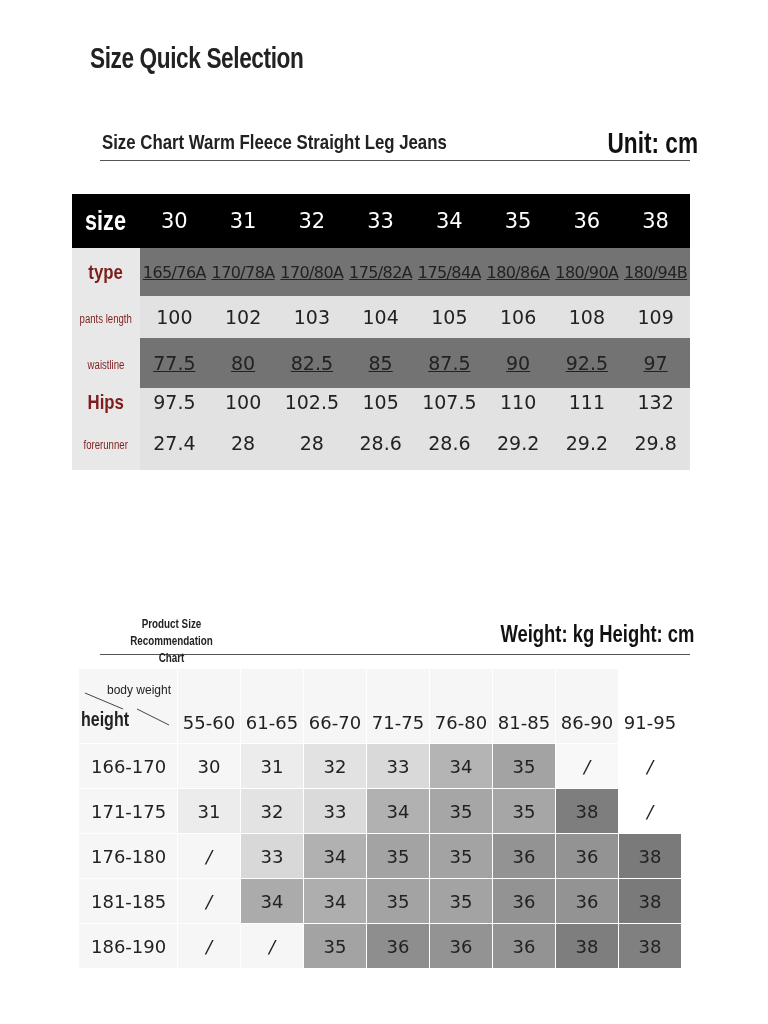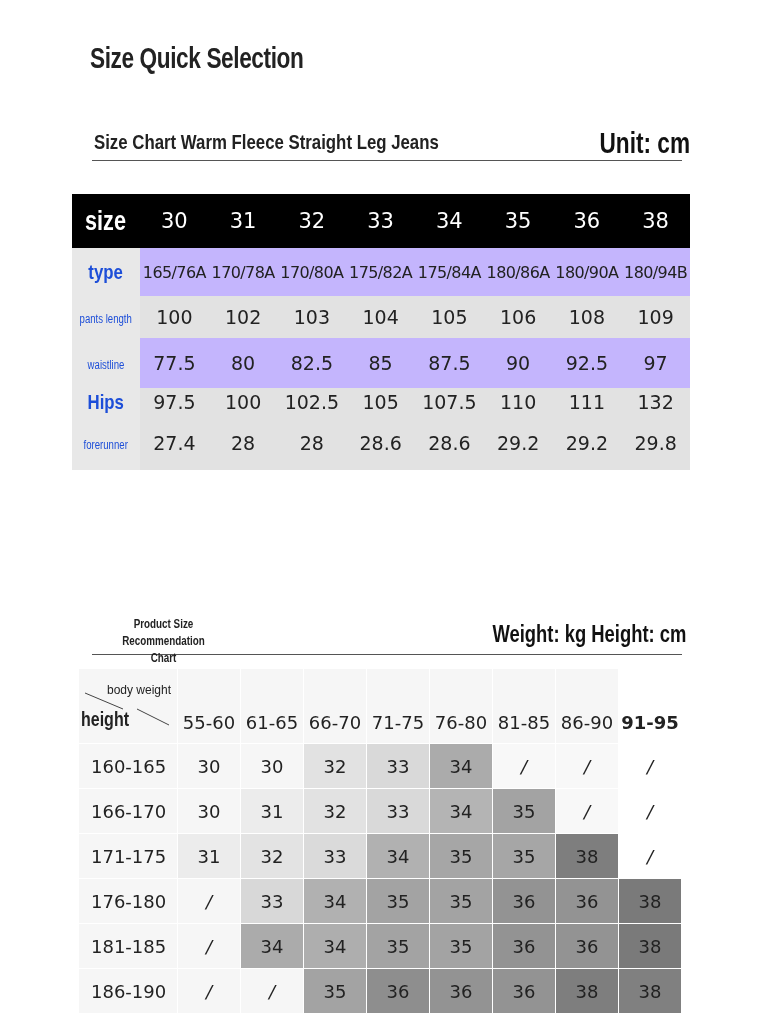--- a/index.html
+++ b/index.html
@@ -7,21 +7,21 @@
     width: 768px; height: 1024px; background: #ffffff; position: relative;
     font-family: "Liberation Sans Narrow", "Liberation Sans", sans-serif;
     color: #1a1a1a; overflow: hidden;
   }
   #quick-title {
     position: absolute; left: 90px; top: 42px; font-size: 29px; font-weight: bold;
     letter-spacing: -0.5px; color: #222;
     transform: scaleX(0.78); transform-origin: left center;
   }
   .section-header {
-    position: absolute; left: 92px; width: 590px; border-bottom: 1.5px solid #555;
+    position: absolute; left: 100px; width: 590px; border-bottom: 1.5px solid #555;
   }
   #chart-title {
     position: absolute; left: 2px; font-weight: bold; color: #222; white-space: nowrap;
     transform-origin: left bottom;
   }
   #unit-label {
     position: absolute; right: -8px; font-weight: bold; color: #111; white-space: nowrap;
     transform-origin: right bottom;
   }
 
@@ -33,40 +33,40 @@
   #size-table td, #size-table th { padding: 0; text-align: center; vertical-align: middle; }
   #size-table thead th {
     background: #000; color: #fff; font-weight: normal; font-size: 21px; height: 54px;
     font-family: "DejaVu Sans", sans-serif;
   }
   #size-table thead th.rowhead {
     font-size: 27px; font-weight: bold; font-family: "Liberation Sans", sans-serif;
   }
   #size-table tbody td { font-size: 19px; font-family: "DejaVu Sans", sans-serif; color: #222; }
   #size-table tbody td.rowhead {
-    background: #e8e8e8; color: #1d4ed8; font-family: "Liberation Sans", sans-serif;
+    background: #e8e8e8; color: #7f1d1d; font-family: "Liberation Sans", sans-serif;
     font-weight: bold;
   }
-  #size-table tbody tr.light td.val { background: #c4b5fd; }
+  #size-table tbody tr.light td.val { background: #737373; text-decoration: underline; }
   #size-table tbody tr.dark td.val { background: #e2e2e2; }
   .rh-big { font-size: 21px; display: inline-block; transform: scaleX(0.8); }
   .rh-small { font-size: 12px; display: inline-block; transform: scaleX(0.8); font-weight: normal; line-height: 16px; }
   .type-cell { font-size: 16px !important; letter-spacing: -0.6px; }
 
   
   #rec-table {
     position: absolute; left: 78px; top: 668px; border-collapse: separate; border-spacing: 1px;
     table-layout: fixed; width: 604px;
   }
   #rec-table td, #rec-table th {
     padding: 0; text-align: center; vertical-align: middle; height: 44px;
     font-family: "DejaVu Sans", sans-serif; font-weight: normal; font-size: 18px; color: #222;
   }
   #rec-table thead th { height: 64px; background: #f6f6f6; vertical-align: bottom; padding-bottom: 10px; }
-  #rec-table thead th.empty-head { background: #ffffff; font-weight: bold; }
+  #rec-table thead th.empty-head { background: #ffffff; }
   #rec-table td.hrow { background: #f6f6f6; text-align: left; padding-left: 12px; }
   .corner { position: relative; height: 64px; }
   .corner .bw { position: absolute; right: 6px; top: 14px; font-size: 12px; font-family: "Liberation Sans", sans-serif; }
   .corner .ht { position: absolute; left: 2px; bottom: 2px; font-size: 20px; font-weight: bold; font-family: "Liberation Sans", sans-serif; transform: scaleX(0.8); transform-origin: left bottom; }
   .corner svg { position: absolute; left: 0; top: 0; }
   .slash { font-family: "DejaVu Sans", sans-serif; font-style: italic; font-weight: lighter; }
 </style>
 </head>
 <body>
 
@@ -198,31 +198,20 @@
         <th>66-70</th>
         <th>71-75</th>
         <th>76-80</th>
         <th>81-85</th>
         <th>86-90</th>
         <th class="empty-head">91-95</th>
       </tr>
   </thead>
   <tbody id="rec-body">
       <tr>
-        <td class="hrow">160-165</td>
-        <td style="background: rgb(246, 246, 246);">30</td>
-        <td style="background: rgb(246, 246, 246);">30</td>
-        <td style="background: rgb(226, 226, 226);">32</td>
-        <td style="background: rgb(217, 217, 217);">33</td>
-        <td style="background: rgb(171, 171, 171);">34</td>
-        <td class="slash" style="background: rgb(248, 248, 248);">/</td>
-        <td class="slash" style="background: rgb(248, 248, 248);">/</td>
-        <td class="slash" style="background: rgb(255, 255, 255);">/</td>
-      </tr>
-      <tr>
         <td class="hrow">166-170</td>
         <td style="background: rgb(246, 246, 246);">30</td>
         <td style="background: rgb(236, 236, 236);">31</td>
         <td style="background: rgb(226, 226, 226);">32</td>
         <td style="background: rgb(217, 217, 217);">33</td>
         <td style="background: rgb(180, 180, 180);">34</td>
         <td style="background: rgb(163, 163, 163);">35</td>
         <td class="slash" style="background: rgb(248, 248, 248);">/</td>
         <td class="slash" style="background: rgb(255, 255, 255);">/</td>
       </tr>

